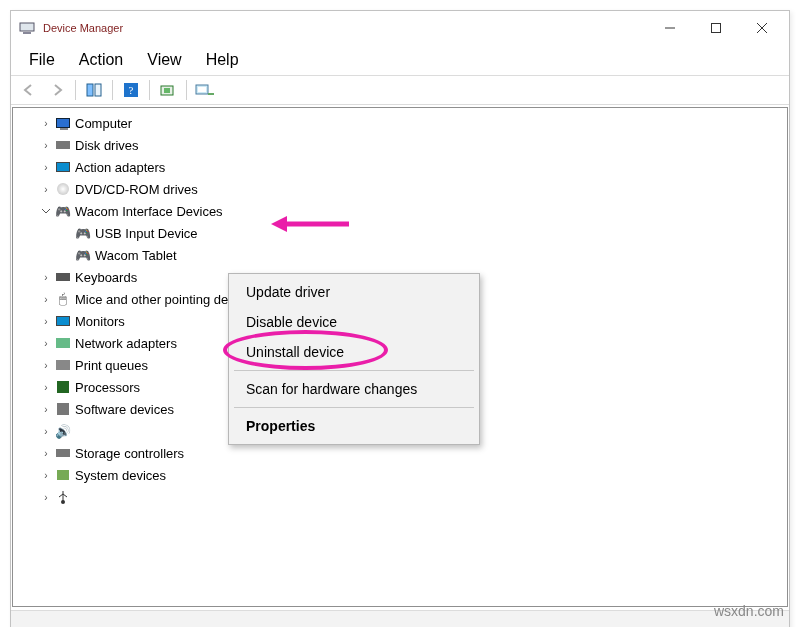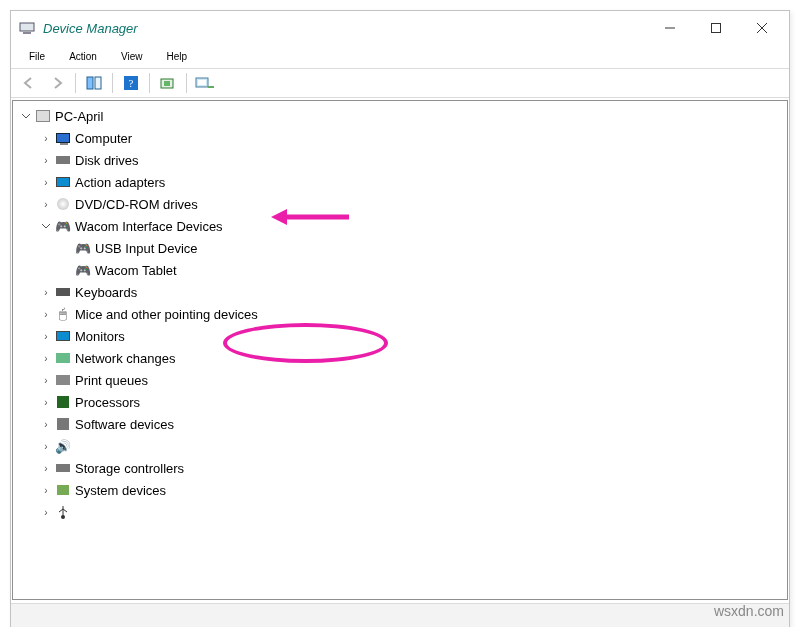--- a/index.html
+++ b/index.html
@@ -1,25 +1,25 @@
 <!DOCTYPE html>
 <html><head>
 <meta charset="utf-8">
 <style>
 * { box-sizing: border-box; margin: 0; padding: 0; }
 body { font-family: 'Segoe UI', Tahoma, sans-serif; font-size: 13px; background: #fff; color: #000; }
 .window { width: 780px; margin: 10px; border: 1px solid #c2c2c2; background: #fff; box-shadow: 2px 2px 5px rgba(0,0,0,.08); }
 .titlebar { height: 34px; display: flex; align-items: center; padding: 0 4px 0 8px; }
 .titlebar .ico { width: 16px; height: 16px; margin-right: 8px; }
-.titlebar .title { flex: 1; font-size: 13px; color: #0f766e; font-style: italic; }
+.titlebar .title { flex: 1; font-size: 11px; color: #7f1d1d; }
 .tb-btns { display: flex; }
 .tb-btn { width: 46px; height: 30px; display: flex; align-items: center; justify-content: center; color: #555; }
 
 .menubar { display: flex; padding: 2px 6px; }
-.menubar .mi { padding: 4px 12px; font-size: 10px; }
+.menubar .mi { padding: 4px 12px; font-size: 16px; }
 
 .toolbar { display: flex; align-items: center; padding: 3px 6px; border-top: 1px solid #dcdcdc; border-bottom: 1px solid #dcdcdc; gap: 4px; }
 .tool { width: 24px; height: 22px; display: flex; align-items: center; justify-content: center; border: 1px solid transparent; }
 .tool.disabled { opacity: .4; }
 .sep { width: 1px; height: 20px; background: #d0d0d0; margin: 0 2px; }
 
 .content { position: relative; height: 505px; border-top: 1px solid #fff; }
 .tree-pane { border: 1px solid #8f8f8f; margin: 1px; height: calc(100% - 4px); background: #fff; overflow: auto; position: relative; }
 
 ul.tree, ul.tree ul { list-style: none; padding-left: 0; }
@@ -141,31 +141,20 @@
           <rect x="3" y="4" width="8" height="5" fill="#fff"></rect>
           <rect x="13" y="10" width="6" height="2" fill="#6a6"></rect>
         </svg>
       </div>
   </div>
 
   <div class="content">
     <div class="tree-pane">
       <ul class="tree">
         <li>
-          <div class="node">
-            <span class="caret">
-                <svg width="10" height="10">
-                  <path d="M1 3 L5 7 L9 3" fill="none" stroke="#555"></path>
-                </svg>
-              </span>
-            <span class="nicon">
-                <span class="ic-root"></span>
-              </span>
-            <span>PC-April</span>
-          </div>
           <ul>
             <li>
                 <div class="node">
                   <span class="caret">›</span>
                   <span class="nicon">
                     <span class="ic-computer"></span>
                   </span>
                   <span>Computer</span>
                 </div>
               </li>
@@ -247,21 +236,21 @@
                   </span>
                   <span>Monitors</span>
                 </div>
               </li>
             <li>
                 <div class="node">
                   <span class="caret">›</span>
                   <span class="nicon">
                     <span class="ic-net"></span>
                   </span>
-                  <span>Network changes</span>
+                  <span>Network adapters</span>
                 </div>
               </li>
             <li>
                 <div class="node">
                   <span class="caret">›</span>
                   <span class="nicon">
                     <span class="ic-printer"></span>
                   </span>
                   <span>Print queues</span>
                 </div>
@@ -321,20 +310,29 @@
               </li>
           </ul>
         </li>
       </ul>
 
       <svg class="arrow-annot" style="left:258px;top:105px" width="80" height="22">
         <line x1="78" y1="11" x2="10" y2="11" stroke="#ea1ea9" stroke-width="5"></line>
         <polygon points="0,11 16,3 16,19" fill="#ea1ea9"></polygon>
       </svg>
 
+      <div class="ctx">
+        <div class="ctx-item">Update driver</div>
+        <div class="ctx-item">Disable device</div>
+        <div class="ctx-item">Uninstall device</div>
+        <div class="ctx-sep"></div>
+        <div class="ctx-item">Scan for hardware changes</div>
+        <div class="ctx-sep"></div>
+        <div class="ctx-item bold">Properties</div>
+      </div>
 
       <div class="ring" style="left:210px;top:222px;width:165px;height:40px"></div>
     </div>
   </div>
 
   <div class="statusbar"></div>
 </div>
 
 <div class="watermark">wsxdn.com</div>
 

